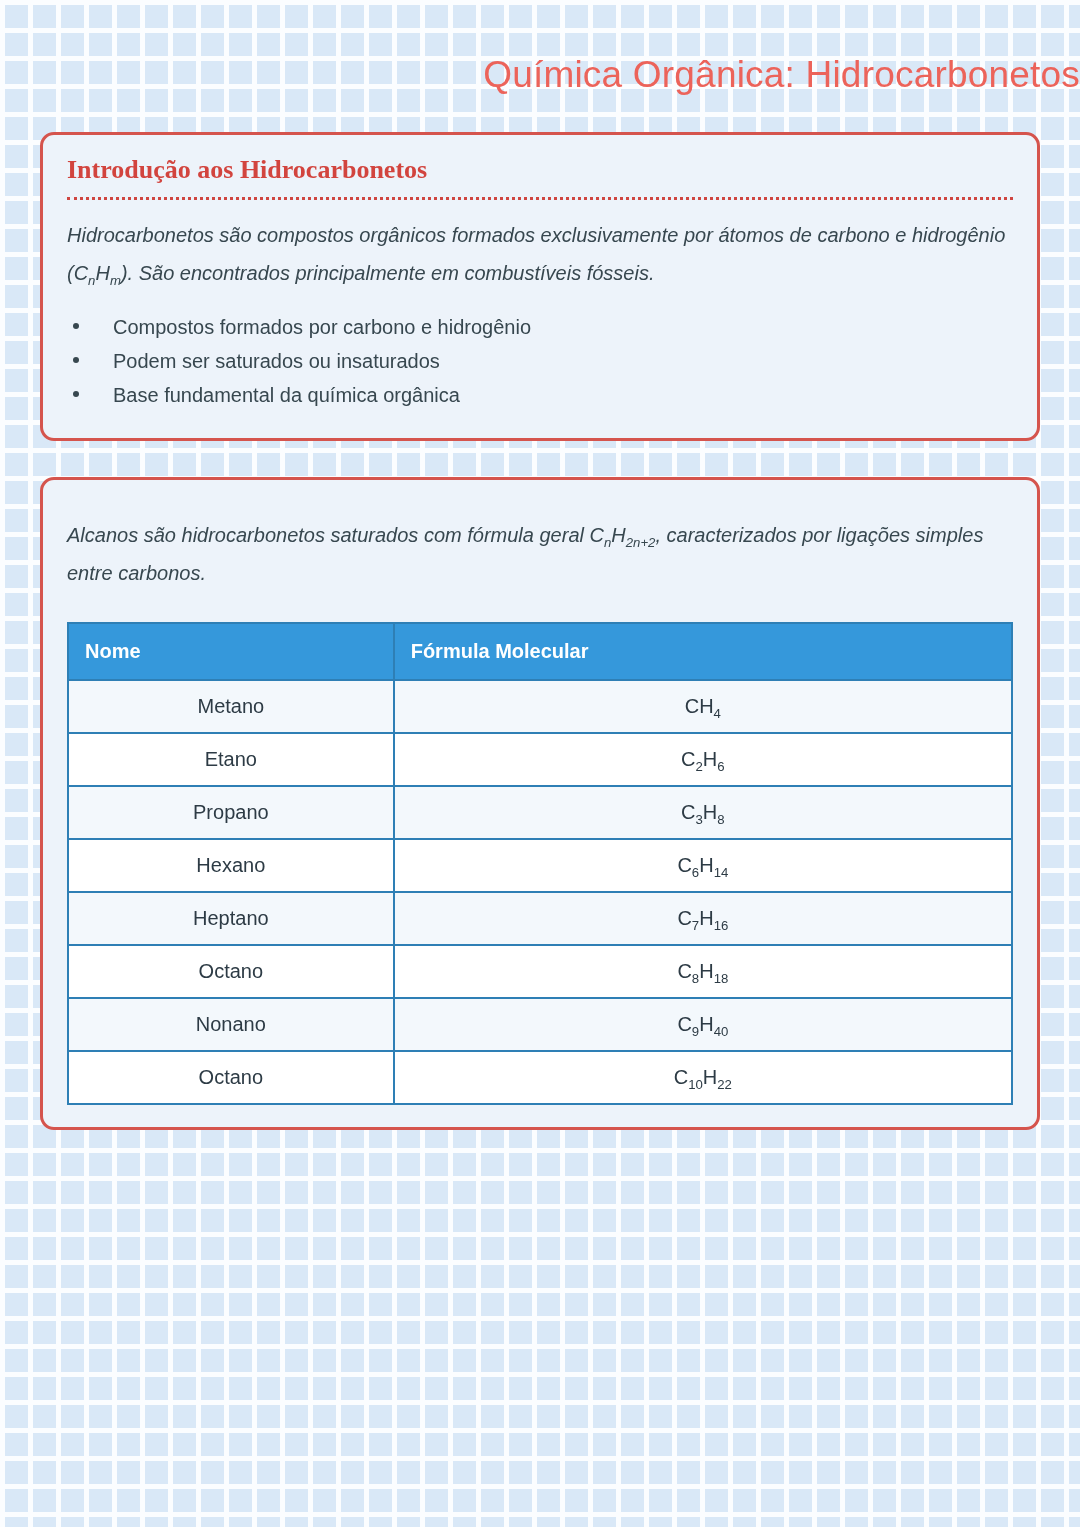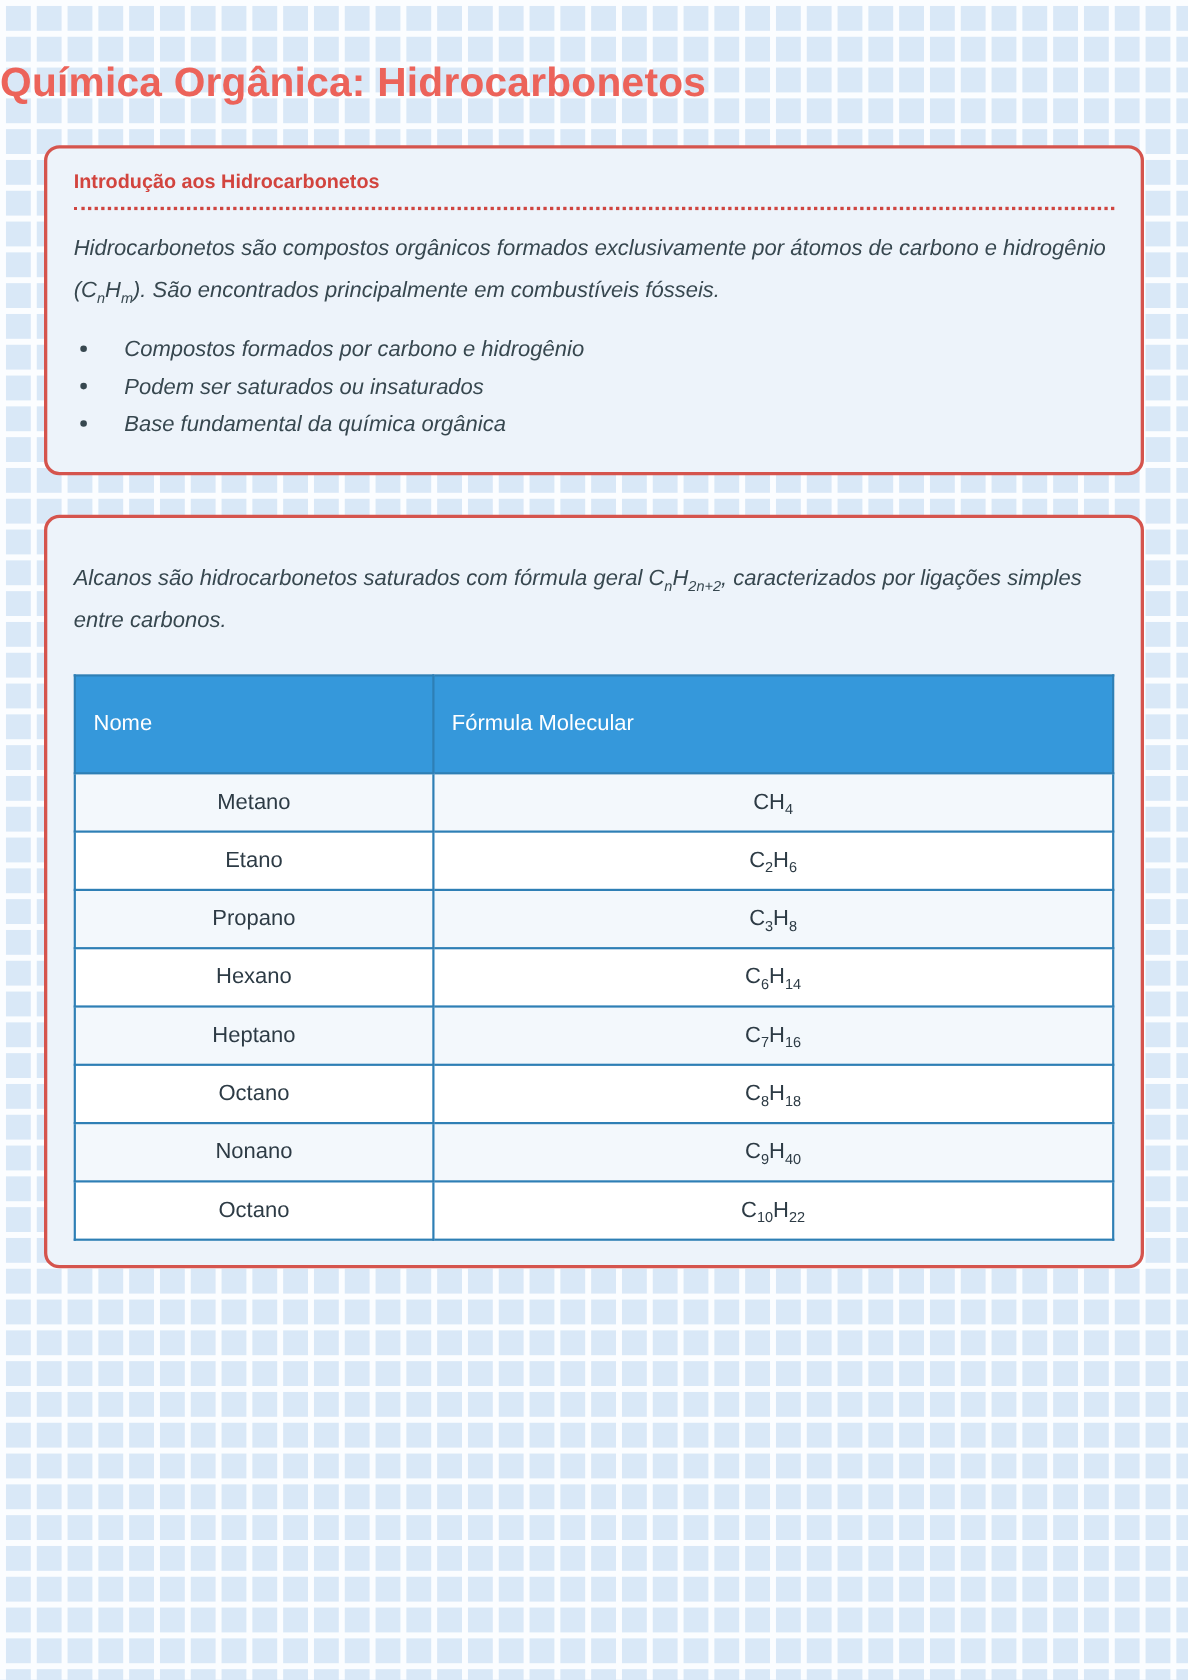--- a/index.html
+++ b/index.html
@@ -21,57 +21,57 @@
     background-color:var(--grid-square,#d9e8f7);
     background-image:
       linear-gradient(to right,#fbfdff 0 5px,rgba(251,253,255,0) 5px),
       linear-gradient(to bottom,#fbfdff 0 5px,rgba(251,253,255,0) 5px);
     background-size:28px 28px;
     overflow:hidden;
   }
   .page-title{
     margin:0;
     padding:54px 0 0;
-    text-align:left;
+    text-align:right;
     color:var(--title-red,#ec635a);
     font-size:37px;
-    font-weight:bold;
+    font-weight:normal;
     letter-spacing:.2px;
   }
   .panel{
     margin:36px 40px 0;
     background:var(--panel-bg,#edf3fa);
     border:3px solid var(--accent-red,#d5544d);
     border-radius:14px;
     padding:20px 24px 22px;
   }
   .section-heading{
     margin:0;
     color:var(--heading-red,#d2443e);
-    font-size:18px;
+    font-size:26px;
     font-weight:bold;
     padding-bottom:12px;
     border-bottom:3px dotted #cf4540;
+    font-family:Liberation Serif, serif;
   }
   .body-text{
     margin:16px 0 0;
     color:var(--body-text,#37474f);
     font-size:20px;
     line-height:38px;
     font-style:italic;
   }
   .body-text sub, .formula sub{
     font-size:66%;
     line-height:0;
   }
   .bullet-list{
     list-style:none;
     margin:18px 0 4px;
     padding:0;
-    font-style:italic;
   }
   .bullet-item{
     display:flex;
     align-items:baseline;
     color:var(--body-text,#37474f);
     font-size:20px;
     line-height:34px;
   }
   .bullet-dot{
     flex:0 0 auto;
@@ -87,22 +87,22 @@
     border-collapse:collapse;
     margin-top:30px;
     border:2px solid var(--table-border-blue,#2e7fb5);
     background:#ffffff;
   }
   .alkanes-table th{
     background:var(--table-header-blue,#3598db);
     color:#ffffff;
     text-align:left;
     font-size:20px;
-    font-weight:normal;
-    padding:32px 16px;
+    font-weight:bold;
+    padding:16px 16px;
     border:2px solid var(--table-border-blue,#2e7fb5);
   }
   .alkanes-table th.col-name{ width:34.5%; }
   .alkanes-table td{
     text-align:center;
     font-size:20px;
     color:#2d3b45;
     padding:14px 15px;
     border:2px solid var(--table-border-blue,#2e7fb5);
   }

